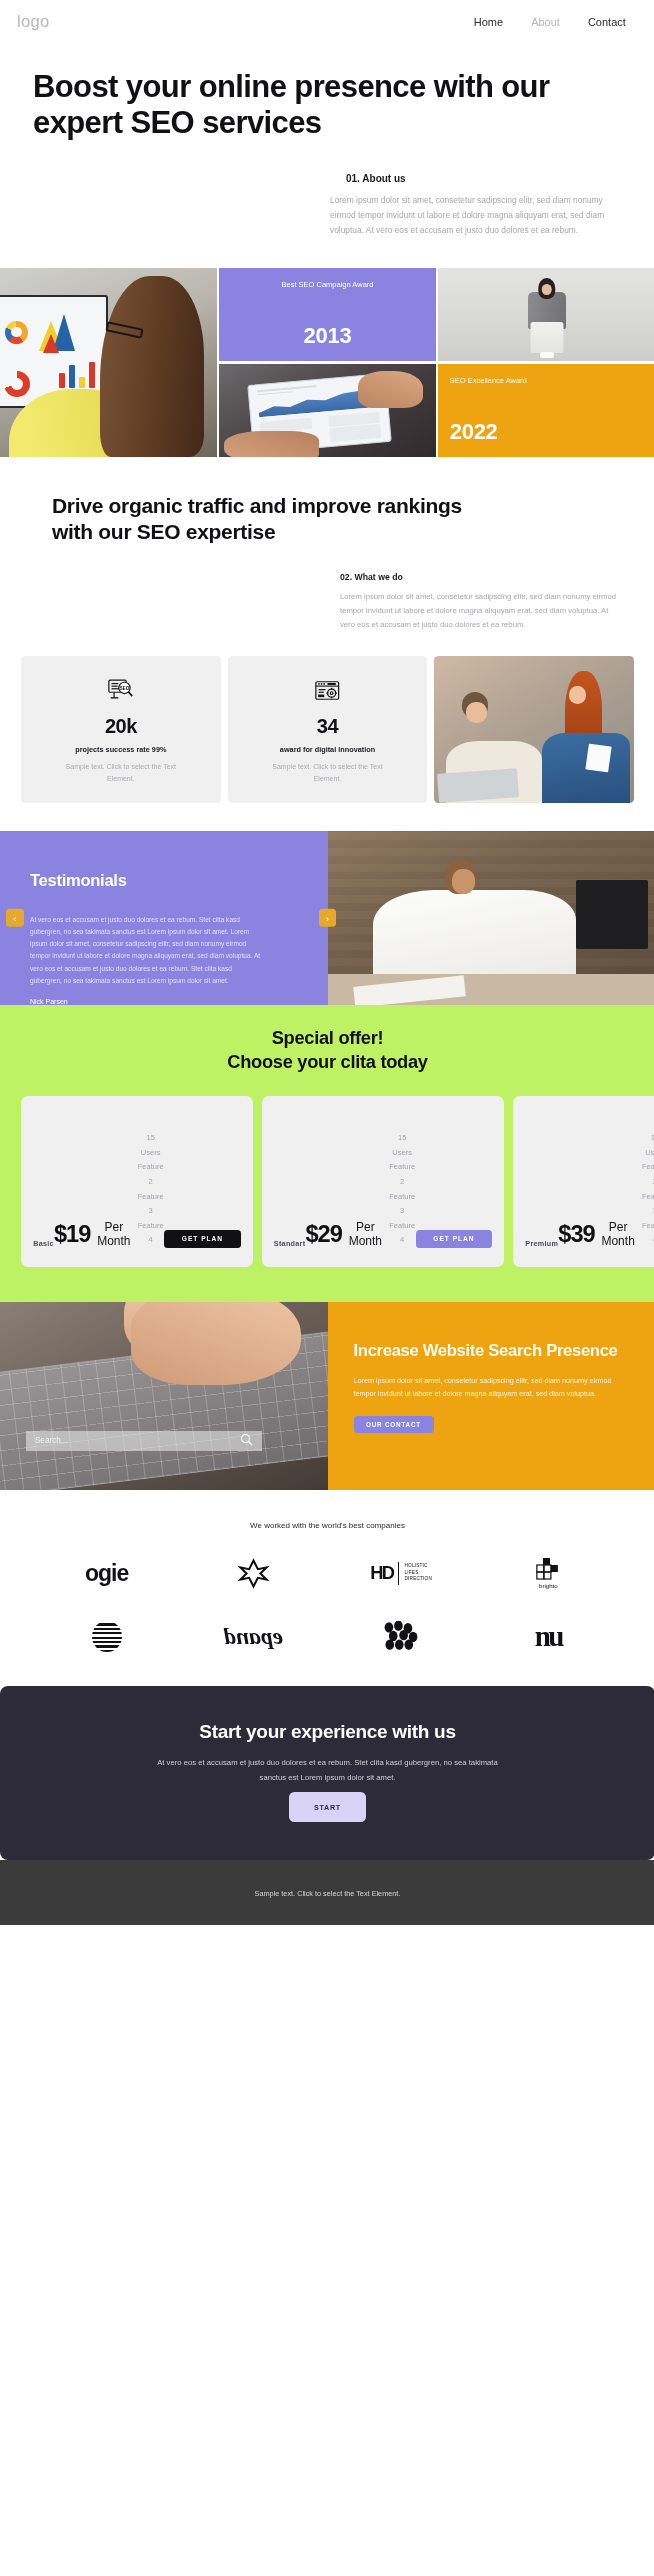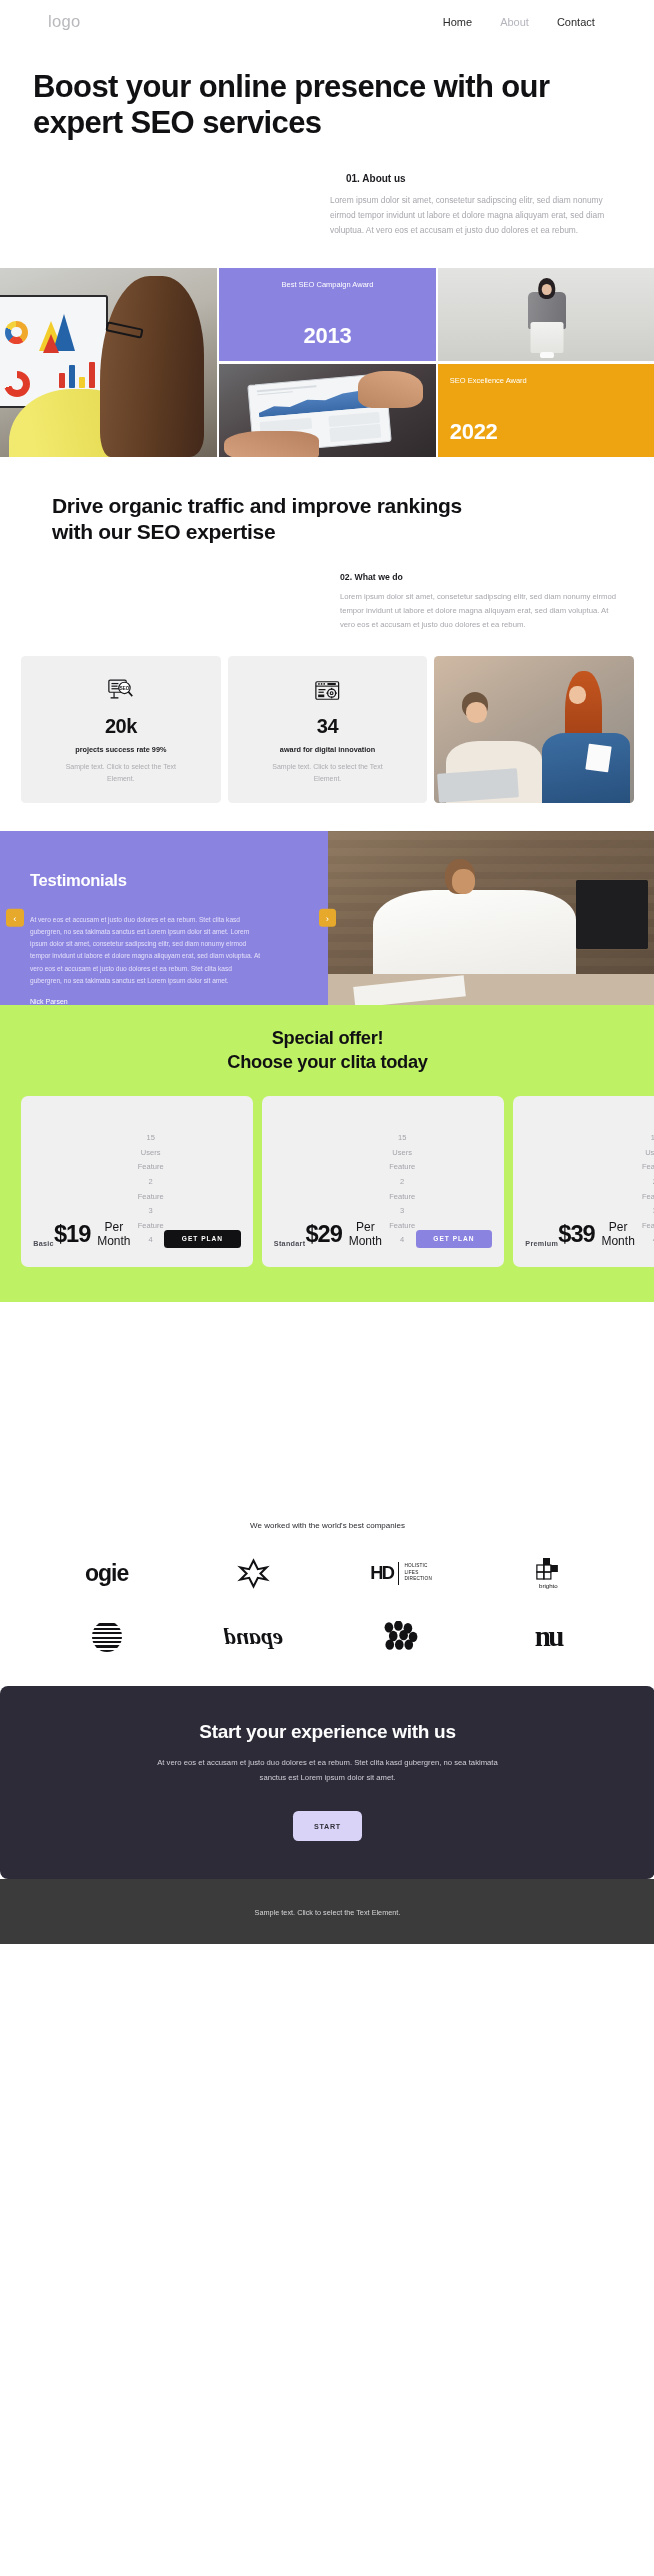--- a/index.html
+++ b/index.html
@@ -9,21 +9,21 @@
     background:#ffffff;
     color:#1a1a1a;
     width:655px;
     overflow-x:hidden;
   }
   .page { width:655px; position:relative; }
 
   
   .header {
     height:44px; display:flex; align-items:center;
-    padding:0 48px; justify-content:space-between;gap:24px;
+    padding:0 17px; justify-content:space-between;gap:24px;
   }
   .logo { font-size:16.6px; color:#b8b8bd; letter-spacing:0.3px; font-weight:400; }
   .nav { display:flex; gap:28px; padding-right:12.2px; }
   .nav a { font-size:11px; text-decoration:none; color:#2b2b2b; font-weight:400; }
   .nav a.dim { color:#b5b5be; }
 
   
   .hero { padding:24.5px 33px 0 33px; }
   .hero h1 {
     font-size:31px; line-height:1.18; font-weight:700;
@@ -256,21 +256,21 @@
   .partners .cap { font-size:8px; color:#2a2a30; }
   .logo-grid { margin-top:23px; display:grid; grid-template-columns:repeat(4,1fr);
     row-gap:23px; align-items:center; justify-items:center; }
   .logo-cell { height:40px; display:flex; align-items:center; justify-content:center; }
 
   
   .footer { background:#2e2b39; padding:35px 33px 38px 33px; text-align:center;border-radius:8px; }
   .footer h2 { font-size:19px; font-weight:700; color:#fdfdfd; letter-spacing:-0.3px; }
   .footer p { font-size:7.7px; line-height:1.95; color:#cfcfd6; margin:12.2px auto 0 auto; max-width:349px; }
   .footer .btn {
-    margin-top:26px; width:69px; height:30px; border-radius:5.2px; border:0;
+    margin-top:7px; width:77px; height:30px; border-radius:5.2px; border:0;
     background:#d9d3f7; color:#30303a; font-size:7.2px; font-weight:700; letter-spacing:0.7px;
     cursor:pointer; font-family:"Liberation Sans", sans-serif;
   }
   .footbar { background:#3b3b3c; padding:23px 0 26px 0; text-align:center; }
   .footbar span { font-size:7.3px; color:#d6d6d8; }
 </style>
 </head>
 <body>
 
 <div class="page">
@@ -479,20 +479,40 @@
           <li>Feature 2</li>
           <li>Feature 3</li>
           <li>Feature 4</li>
         </ul>
         <button class="btn btn-purple">GET PLAN</button>
       </div>
     </div>
   </div>
 
   <div class="cta">
+    <div class="cta-photo">
+      <div class="kb"></div>
+      <div class="keys"></div>
+      <div class="hand4"></div>
+      <div class="hand3"></div>
+      <div class="search-wrap">
+        <input type="text" placeholder="Search..." style="">
+        <span>
+          <svg width="13" height="13" viewBox="0 0 15 15">
+            <circle cx="6.3" cy="6.3" r="4.6" fill="none" stroke="#ffffff" stroke-width="1.3"></circle>
+            <line x1="9.8" y1="9.8" x2="14" y2="14" stroke="#ffffff" stroke-width="1.5"></line>
+          </svg>
+        </span>
+      </div>
+    </div>
+    <div class="cta-orange">
+      <h2>Increase Website Search Presence</h2>
+      <p>Lorem ipsum dolor sit amet, consetetur sadipscing elitr, sed diam nonumy eirmod tempor invidunt ut labore et dolore magna aliquyam erat, sed diam voluptua.</p>
+      <button class="btn">OUR CONTACT</button>
+    </div>
   </div>
 
   <div class="partners">
     <div class="cap">We worked with the world's best companies</div>
     <div class="logo-grid">
 
       <div class="logo-cell">
         <span style="font-size:23px;font-weight:700;letter-spacing:-1px;color:#121215;font-family:'Liberation Sans',sans-serif;">ogie</span>
       </div>
 

